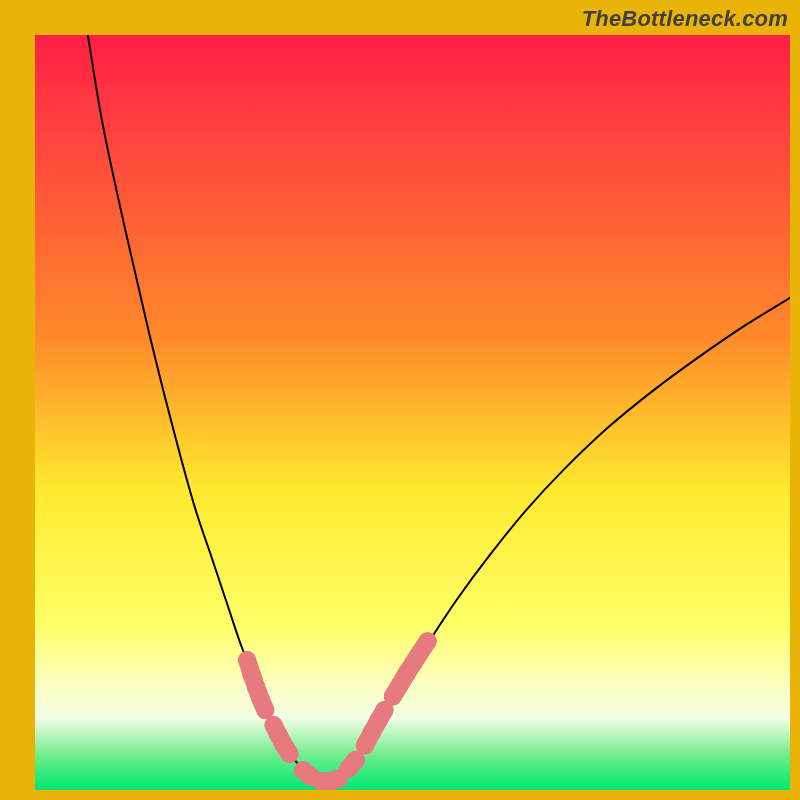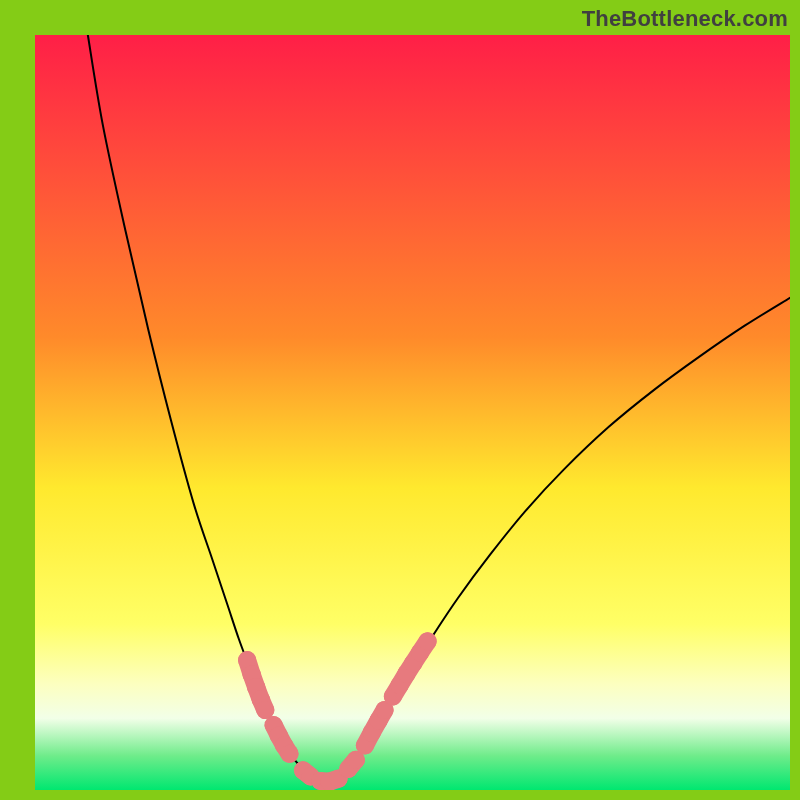--- a/index.html
+++ b/index.html
@@ -7,21 +7,22 @@
     padding: 0;
     width: 800px;
     height: 800px;
     background: #000;
     font-family: Arial, Helvetica, sans-serif;
   }
   .outer {
     position: relative;
     width: 800px;
     height: 800px;
-    background: #84cc16;
+    background: #eab308;
+    font-style: italic;
   }
   .watermark {
     position: absolute;
     top: 6px;
     right: 12px;
     font-size: 22px;
     font-weight: 600;
     color: #404040;
     letter-spacing: 0.2px;
   }

